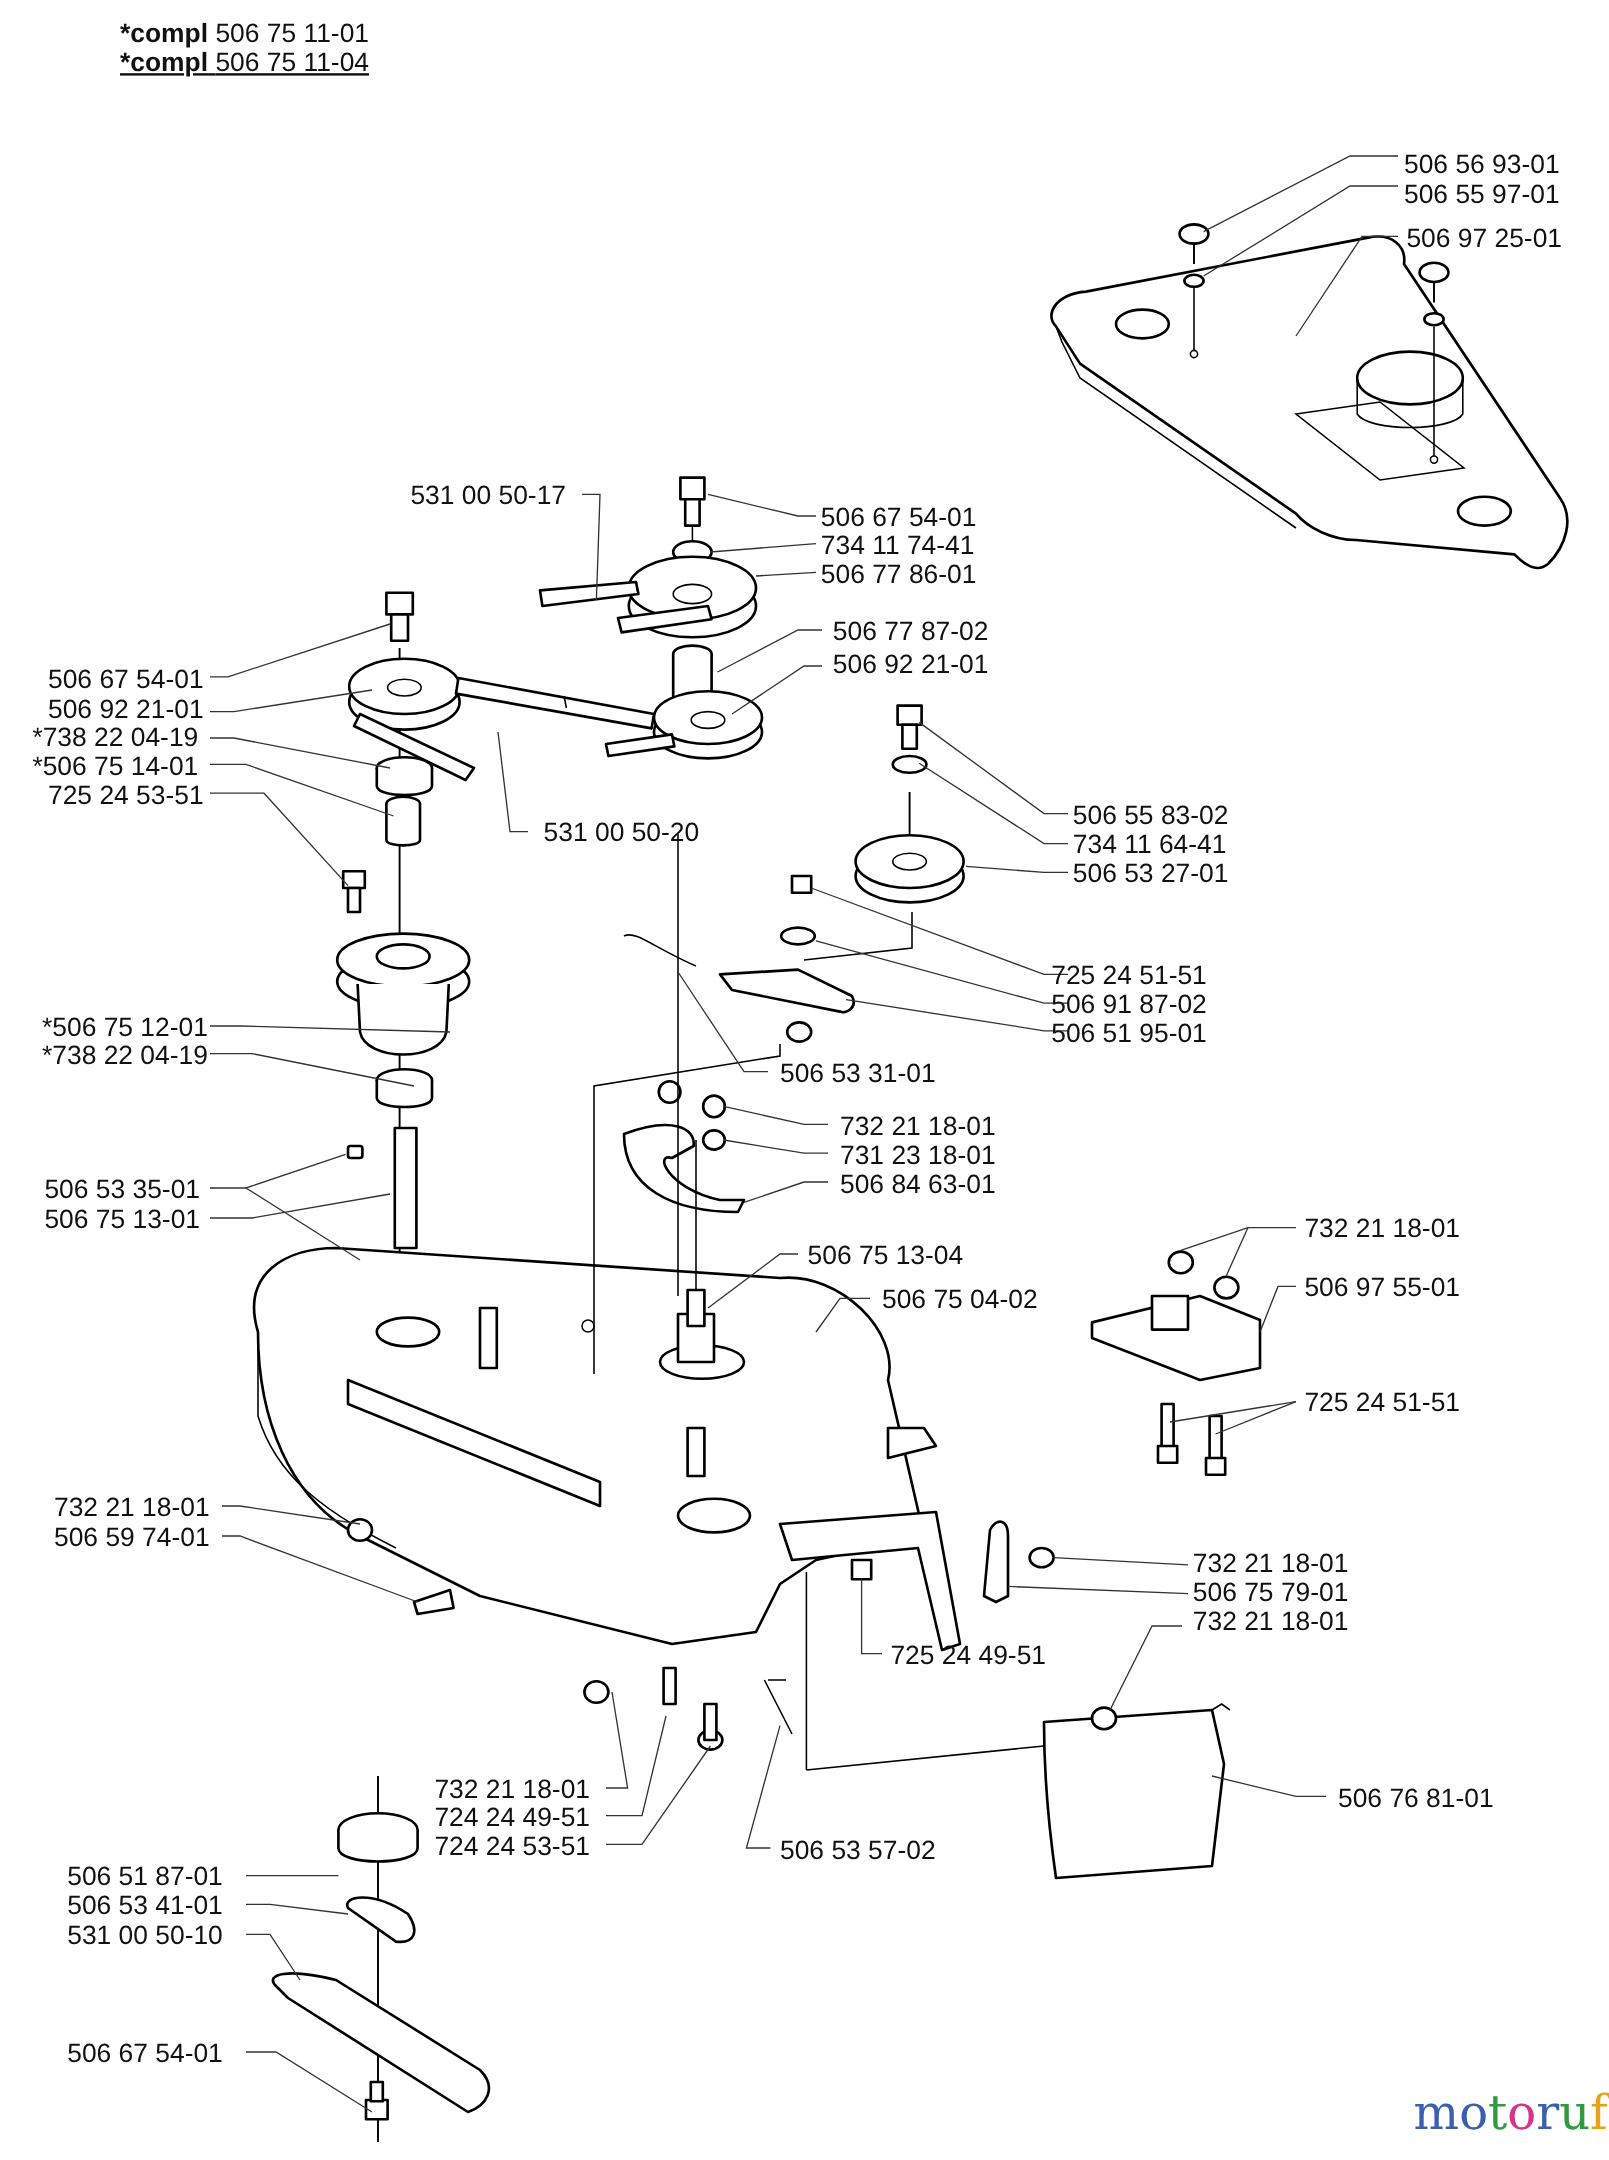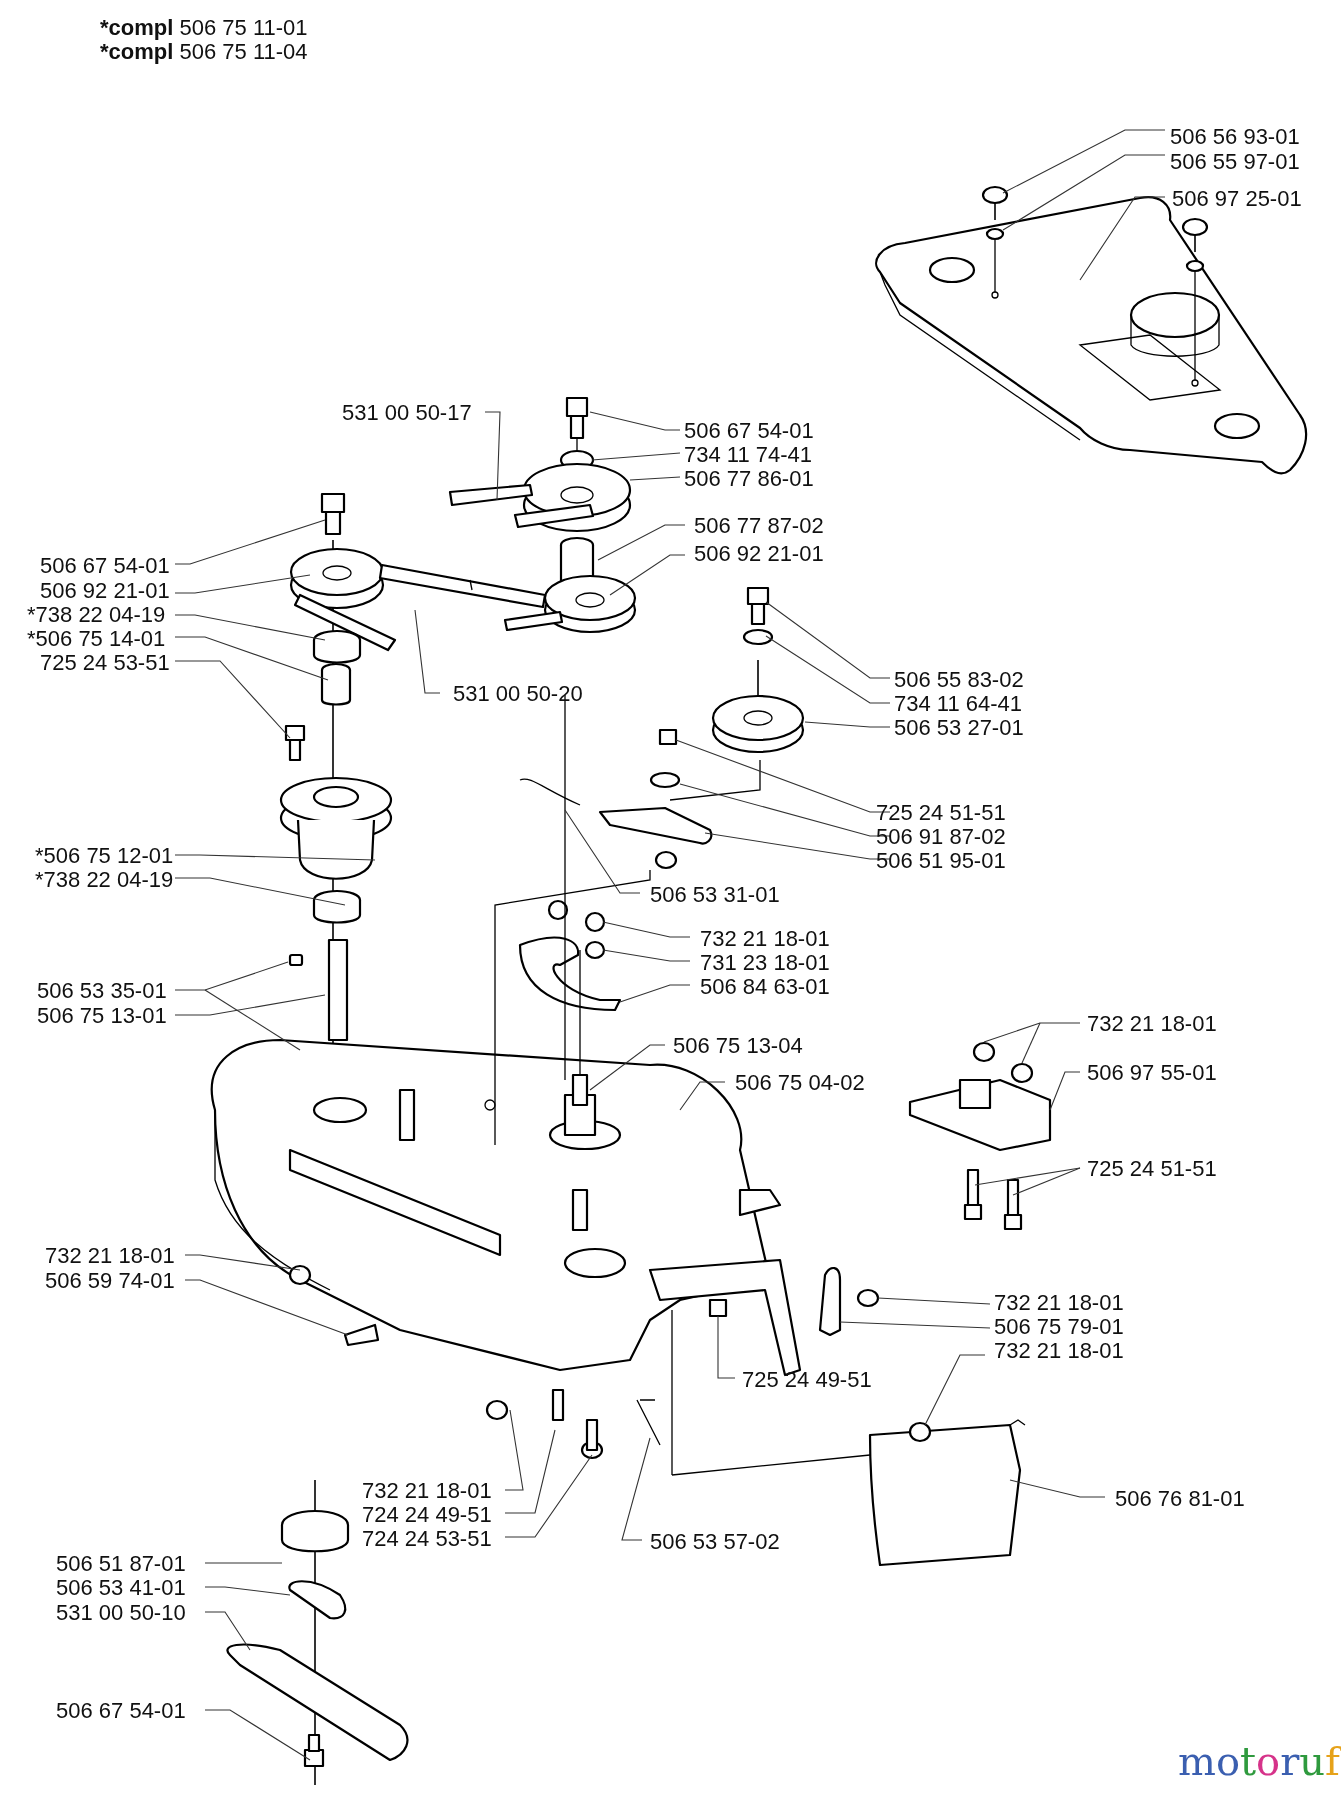--- a/index.html
+++ b/index.html
@@ -16,21 +16,21 @@
   .logo { position: absolute; left: 1178px; top: 1738px; font-family: "DejaVu Serif", serif; font-size: 40px; letter-spacing: 0px; }
   .logo .de { font-size: 16px; color: #333; }
 </style>
 </head>
 <body>
 
 <div class="hdr" style="top:16px;">
   <b>*compl</b>
   <span>506 75 11-01</span>
 </div>
-<div class="hdr" style="top:40px;">
+<div class="hdr" style="top:40px;text-decoration:underline;">
   <b>*compl</b>
   <span>506 75 11-04</span>
 </div>
 
 <svg id="drawing" width="1341" height="1800" viewBox="0 0 1341 1800">
 
   <g>
     <path class="part" d="M880,272 C870,262 880,245 905,243 L1140,198 C1160,194 1172,205 1170,220 L1300,415 C1312,432 1305,455 1290,470 C1280,478 1270,470 1262,462 L1130,450 C1110,450 1090,440 1080,428 L900,303 Z"></path>
     <path class="thin" d="M880,272 L885,285 L900,315 L1080,440"></path>
     <ellipse class="part" cx="952" cy="270" rx="22" ry="12"></ellipse>

